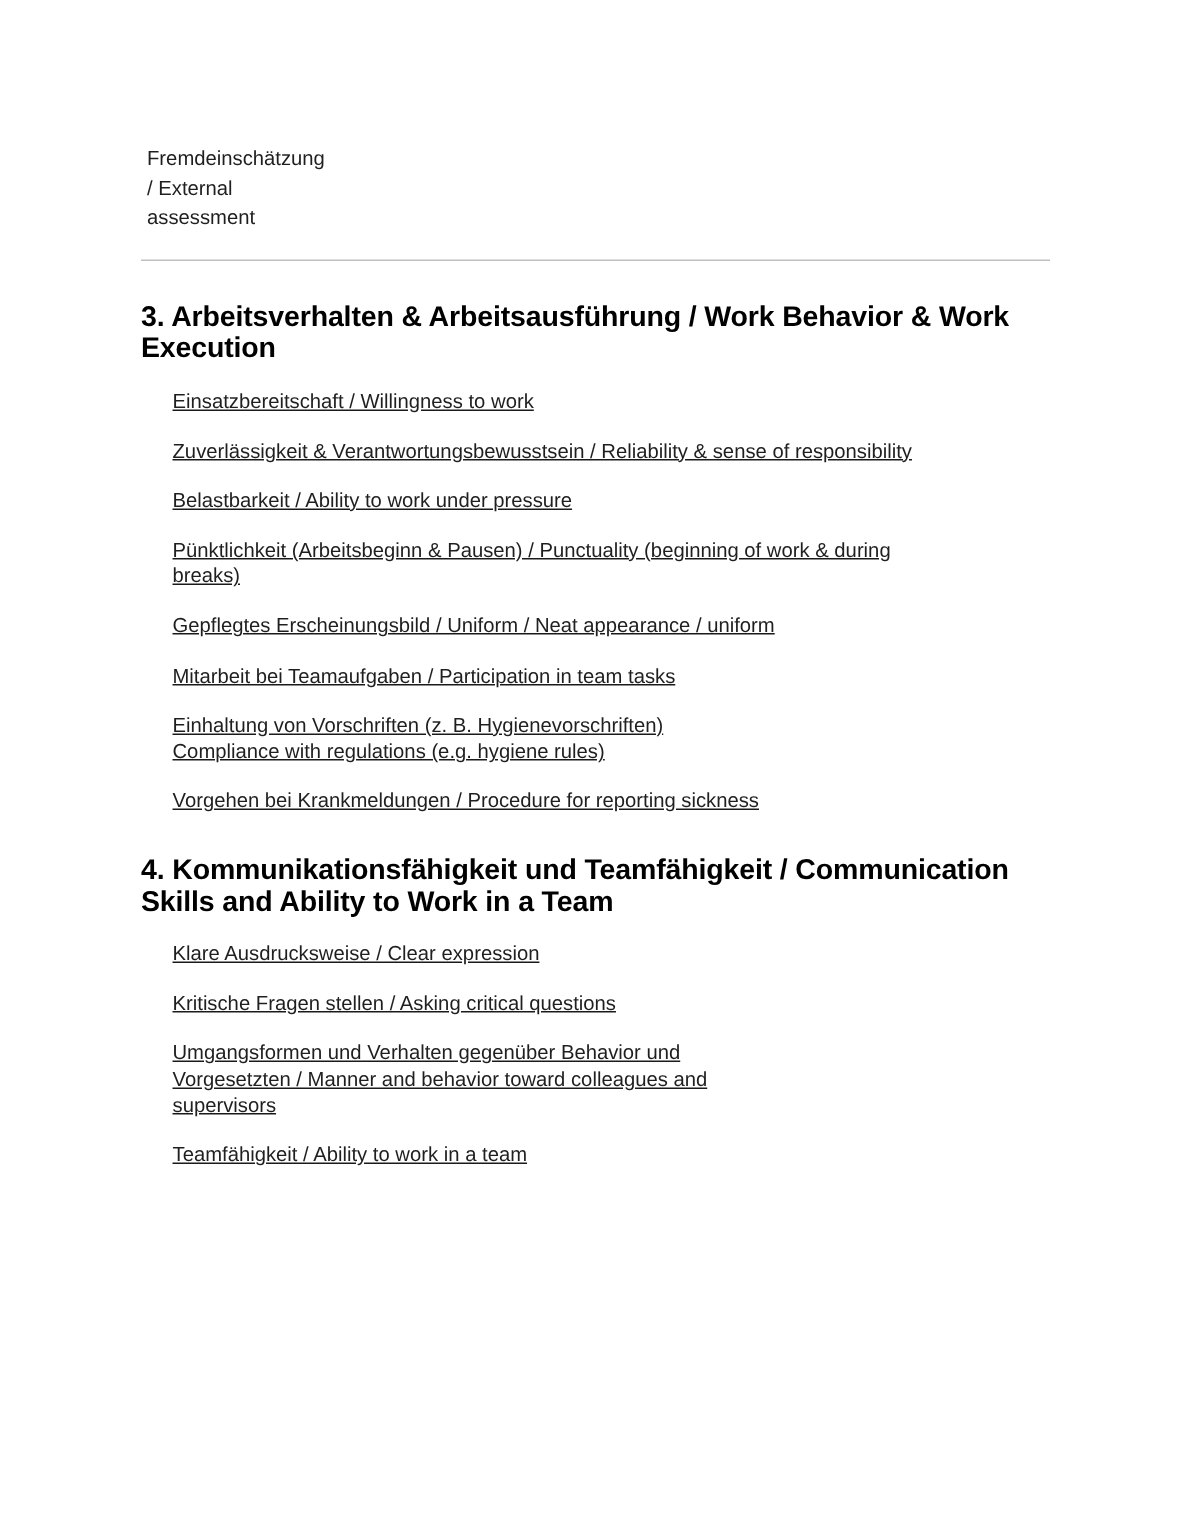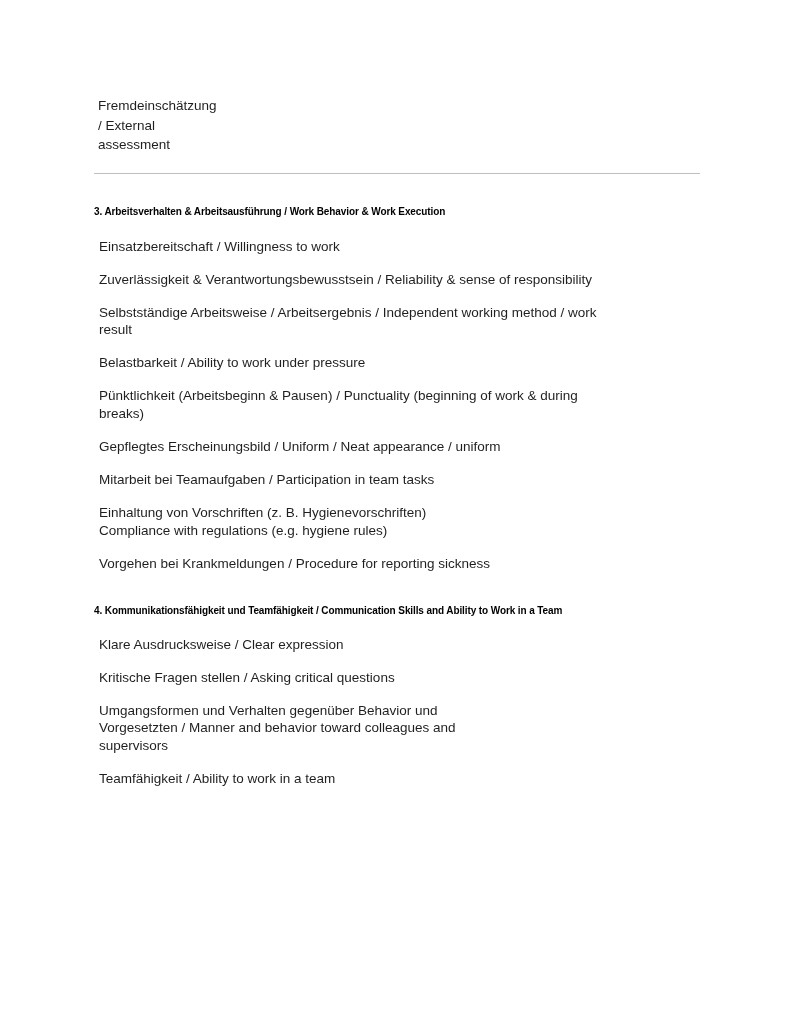--- a/index.html
+++ b/index.html
@@ -38,32 +38,33 @@
 
   .rule {
     border: 0;
     border-top: 1px solid #bfbfbf;
     margin: 18px 0 0 0;
     width: 606px;
     height: 0;
   }
 
   h2.section-heading {
-    font-size: 10px;
+    font-size: 19px;
     font-weight: bold;
     line-height: 21px;
     color: #000000;
     margin: 27px 0 0 0;
     letter-spacing: -0.1px;
   }
 
   .item-list {
-    margin: 0;
+    margin: 16px;
     padding: 0;
     list-style: none;
+    text-decoration: underline;
   }
 
   .item {
     font-size: 13.5px;
     line-height: 17.6px;
     color: #1f1f1f;
     margin: 0;
     padding: 0 0 0 5px;
   }
 
@@ -96,21 +97,20 @@
 
     <p class="carryover">Fremdeinschätzung<br>/ External<br>assessment</p>
 
     <hr class="rule">
 
     <h2 class="section-heading">3. Arbeitsverhalten &amp; Arbeitsausführung / Work Behavior &amp; Work Execution</h2>
 
     <ul class="item-list item-list-3">
       <li class="item">Einsatzbereitschaft / Willingness to work</li>
       <li class="item">Zuverlässigkeit &amp; Verantwortungsbewusstsein / Reliability &amp; sense of responsibility</li>
-      <li class="item medium">Selbstständige Arbeitsweise / Arbeitsergebnis / Independent working method / work result</li>
       <li class="item">Belastbarkeit / Ability to work under pressure</li>
       <li class="item medium">Pünktlichkeit (Arbeitsbeginn &amp; Pausen) / Punctuality (beginning of work &amp; during breaks)</li>
       <li class="item">Gepflegtes Erscheinungsbild / Uniform / Neat appearance / uniform</li>
       <li class="item">Mitarbeit bei Teamaufgaben / Participation in team tasks</li>
       <li class="item">Einhaltung von Vorschriften (z. B. Hygienevorschriften)<br>Compliance with regulations (e.g. hygiene rules)</li>
       <li class="item">Vorgehen bei Krankmeldungen / Procedure for reporting sickness</li>
     </ul>
 
     <h2 class="section-heading">4. Kommunikationsfähigkeit und Teamfähigkeit / Communication Skills and Ability to Work in a Team</h2>
 

